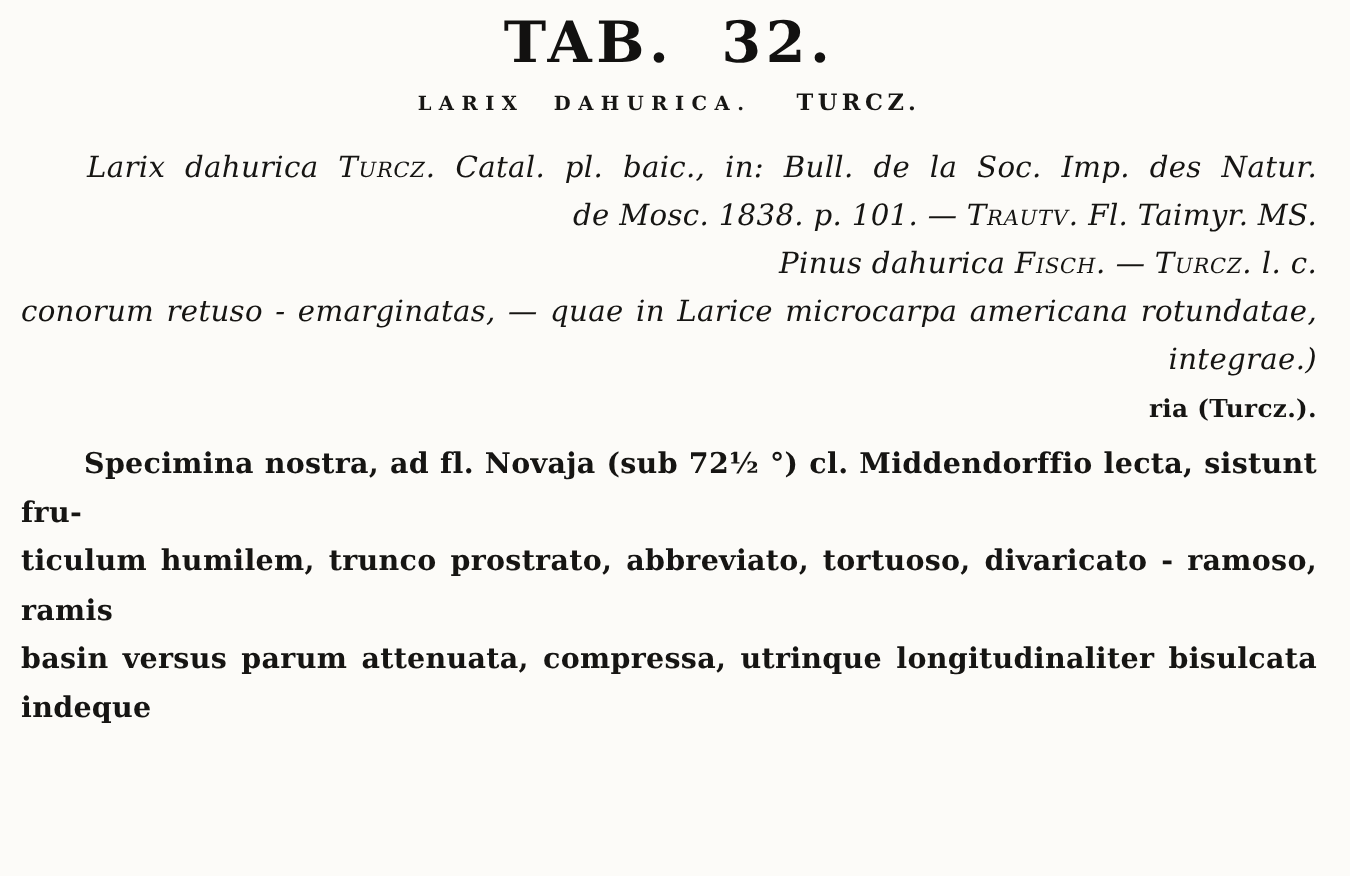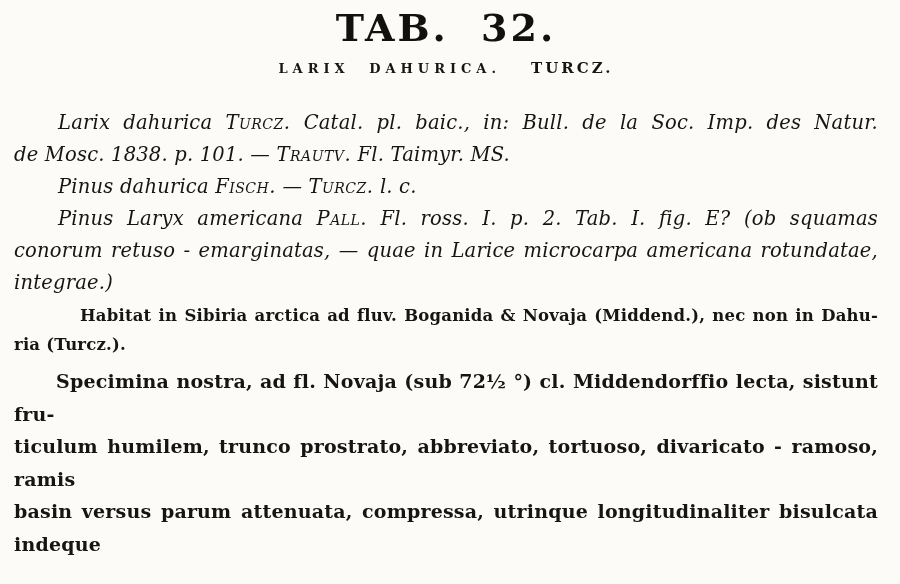--- a/index.html
+++ b/index.html
@@ -41,31 +41,31 @@
   .species-author {
     font-size: 15px;
     font-weight: bold;
     letter-spacing: 3px;
     margin-left: 30px;
     color: #171614;
   }
   .para { margin: 0; }
   .line { min-height: 1em; }
   .line-just { text-align: justify; text-align-last: justify; }
-  .line-last { text-align: left; }
+  .line-last { text-align: right; }
   .indent { text-indent: 44px; }
 
   .citation {
     font-style: italic;
     font-size: 19.5px;
     line-height: 32px;
     font-weight: 500;
     letter-spacing: 0.2px;
   }
-  .citation-first { margin-top: 26px; }
+  .citation-first { margin-top: 14px; }
   .sc { font-variant: small-caps; letter-spacing: 0.5px; }
 
   .habitat {
     font-size: 16.5px;
     line-height: 29px;
     font-weight: bold;
     margin-top: 2px;
     letter-spacing: 0.2px;
   }
   .habitat .indent { text-indent: 66px; }
@@ -91,26 +91,24 @@
 
   <div>
       <div class="para citation citation-first">
         <div class="line line-just indent"><span>Larix dahurica </span><span class="sc">Turcz.</span><span> Catal. pl. baic., in: Bull. de la Soc. Imp. des Natur.</span></div>
         <div class="line line-last"><span>de Mosc. 1838. p. 101. — </span><span class="sc">Trautv.</span><span> Fl. Taimyr. MS.</span></div>
       </div>
       <div class="para citation">
         <div class="line line-last indent"><span>Pinus dahurica </span><span class="sc">Fisch.</span><span> — </span><span class="sc">Turcz.</span><span> l. c.</span></div>
       </div>
       <div class="para citation">
-        <div class="line line-just indent"><span>Pinus Laryx americana </span><span class="sc">Pall.</span><span> Fl. ross. I. p. 2. Tab. I. fig. E? (ob squamas</span></div>
         <div class="line line-just"><span>conorum retuso - emarginatas, — quae in Larice microcarpa americana rotundatae,</span></div>
         <div class="line line-last"><span>integrae.)</span></div>
       </div>
       <div class="para habitat">
-        <div class="line line-just indent"><span>Habitat in Sibiria arctica ad fluv. Boganida &amp; Novaja (Middend.), nec non in Dahu-</span></div>
         <div class="line line-last"><span>ria (Turcz.).</span></div>
       </div>
       <div class="para maintext">
         <div class="line line-just indent"><span>Specimina nostra, ad fl. Novaja (sub 72½ °) cl. Middendorffio lecta, sistunt fru-</span></div>
         <div class="line line-just"><span>ticulum humilem, trunco prostrato, abbreviato, tortuoso, divaricato - ramoso, ramis</span></div>
         <div class="line line-just"><span>basin versus parum attenuata, compressa, utrinque longitudinaliter bisulcata indeque</span></div>
       </div>
     </div>
 </div>
 

